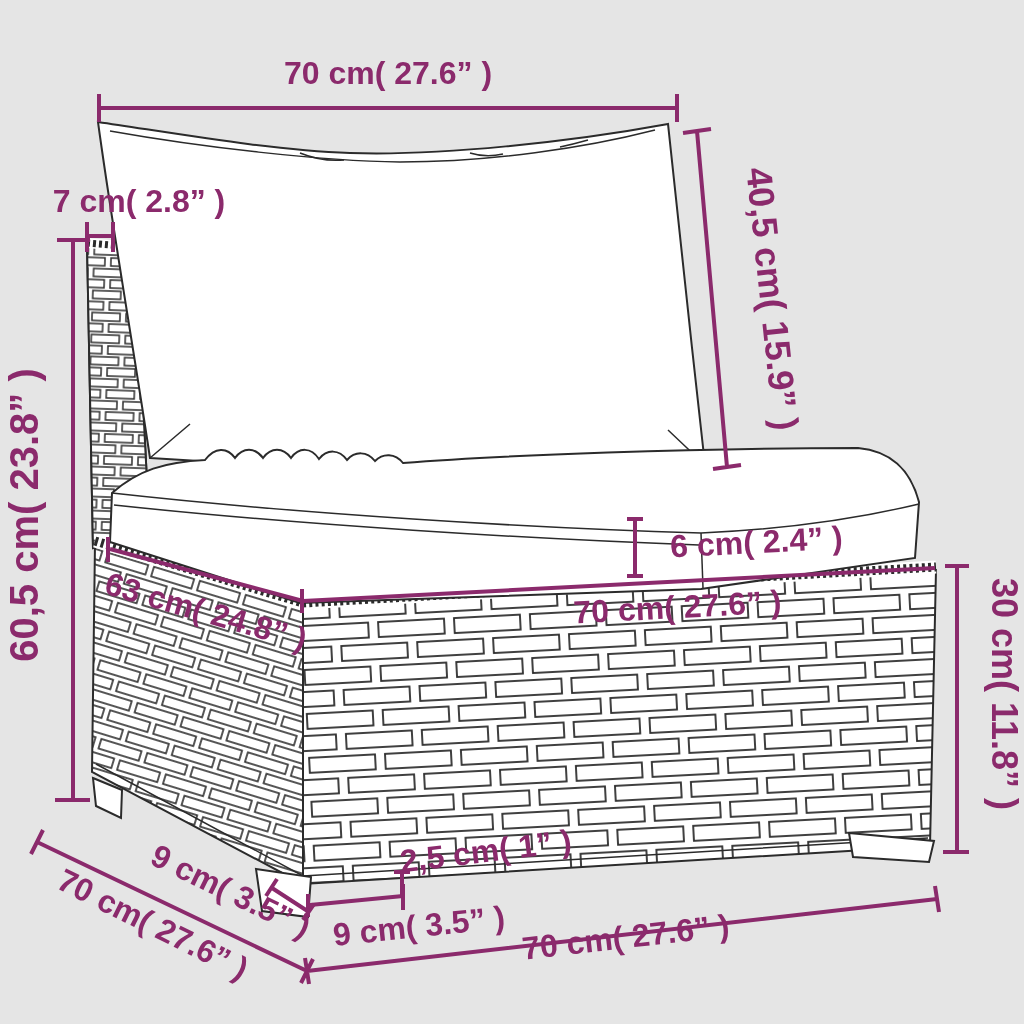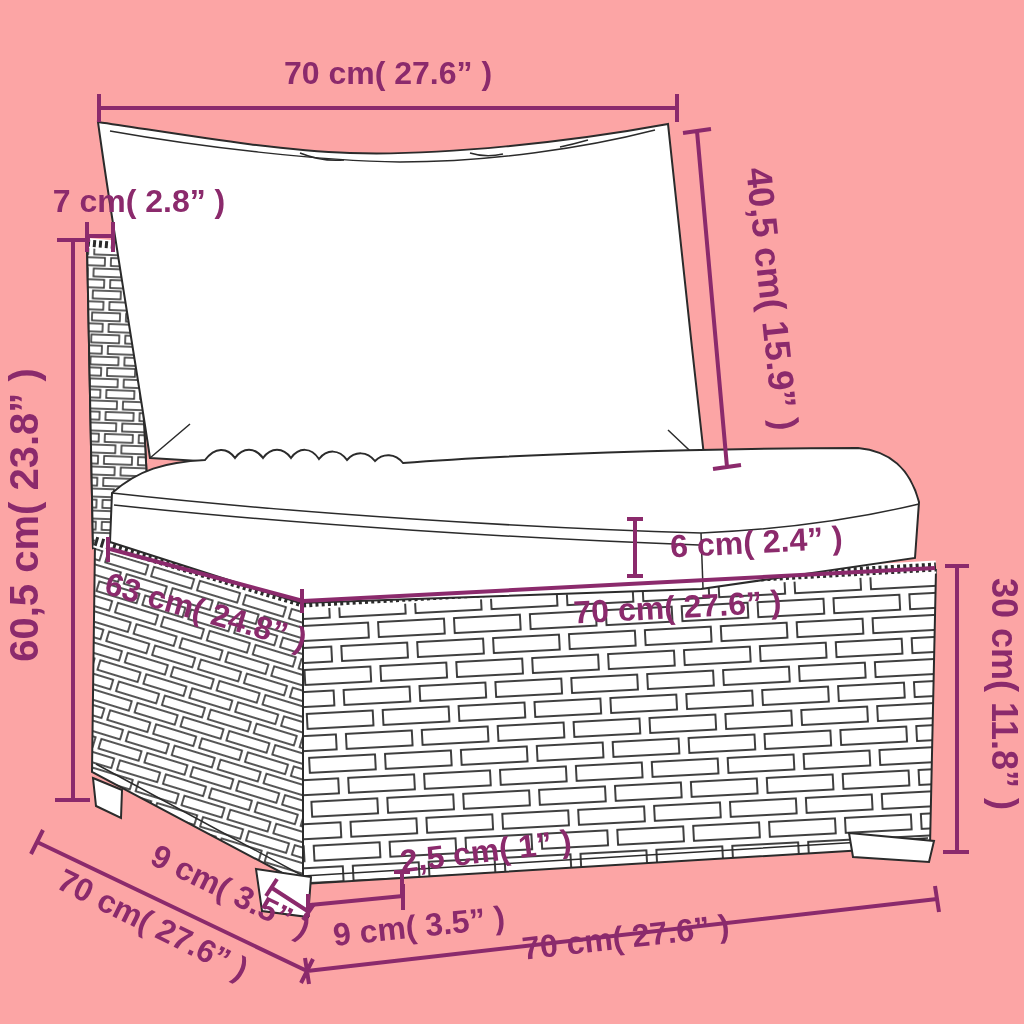--- a/index.html
+++ b/index.html
@@ -1,16 +1,16 @@
 <!DOCTYPE html>
 <html><head>
 <meta charset="utf-8">
 <style>
   html,body{margin:0;padding:0;background:#ffffff;}
-  .stage{position:relative;width:1024px;height:1024px;background:#fca5a5;overflow:hidden;
+  .stage{position:relative;width:1024px;height:1024px;background:#e5e5e5;overflow:hidden;
          font-family:"Liberation Sans",sans-serif;text-decoration:underline;}
   svg text{fill:#8B2A6C;font-family:"Liberation Sans",sans-serif;font-weight:bold;}
   .dim{font-size:32px;}
   .dim-md{font-size:36px;}
   .dim-lg{font-size:40px;}
   .art{stroke:#2b2b2b;fill:#ffffff;stroke-width:2;}
   .thin{stroke:#2b2b2b;fill:none;stroke-width:1.5;}
   .pline{stroke:#8B2A6C;stroke-width:4;fill:none;}
 </style>
 </head>

